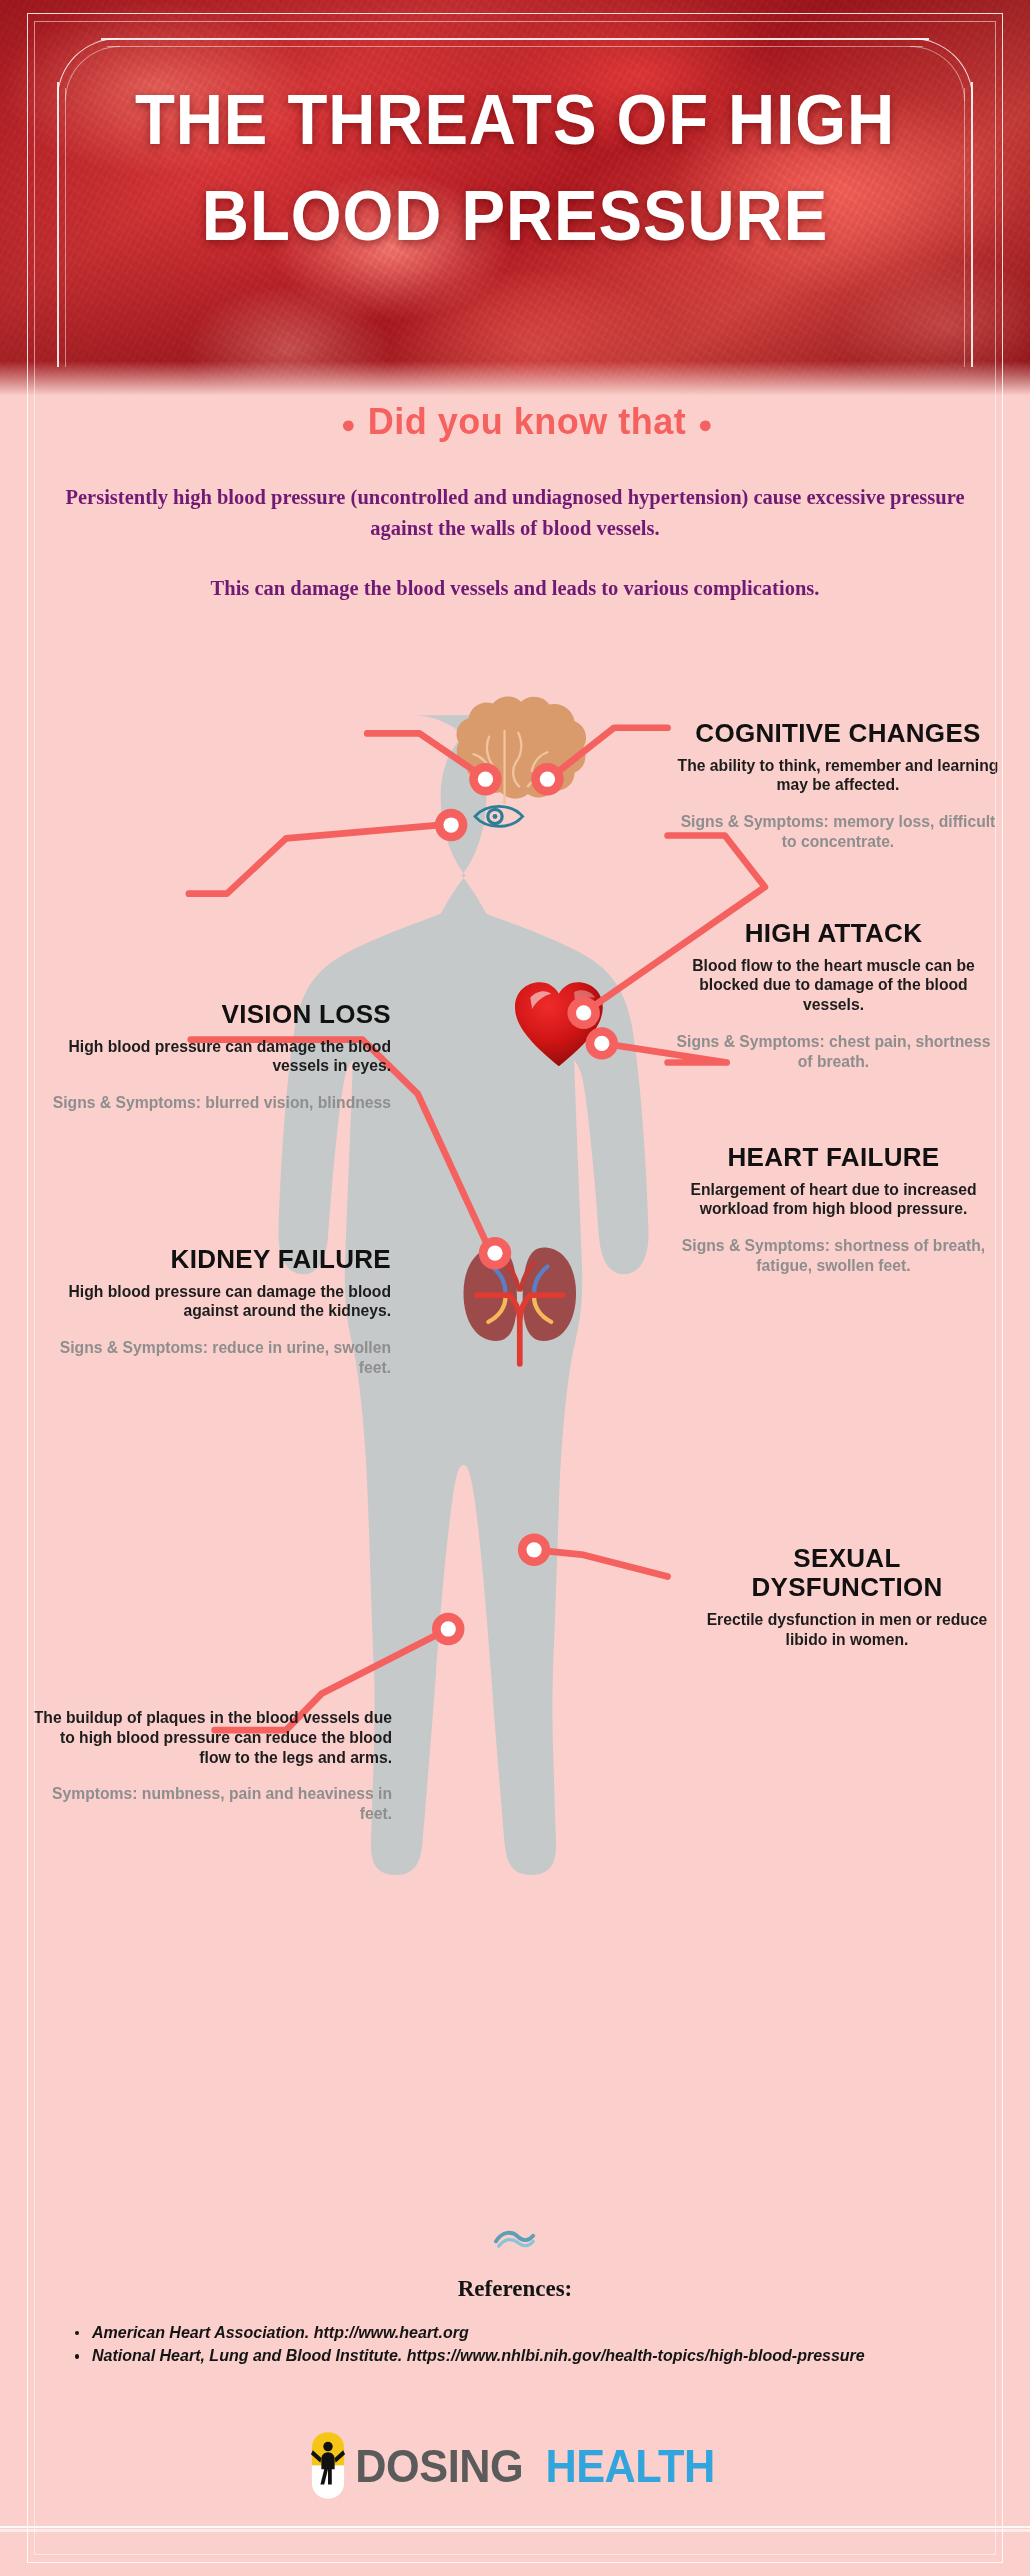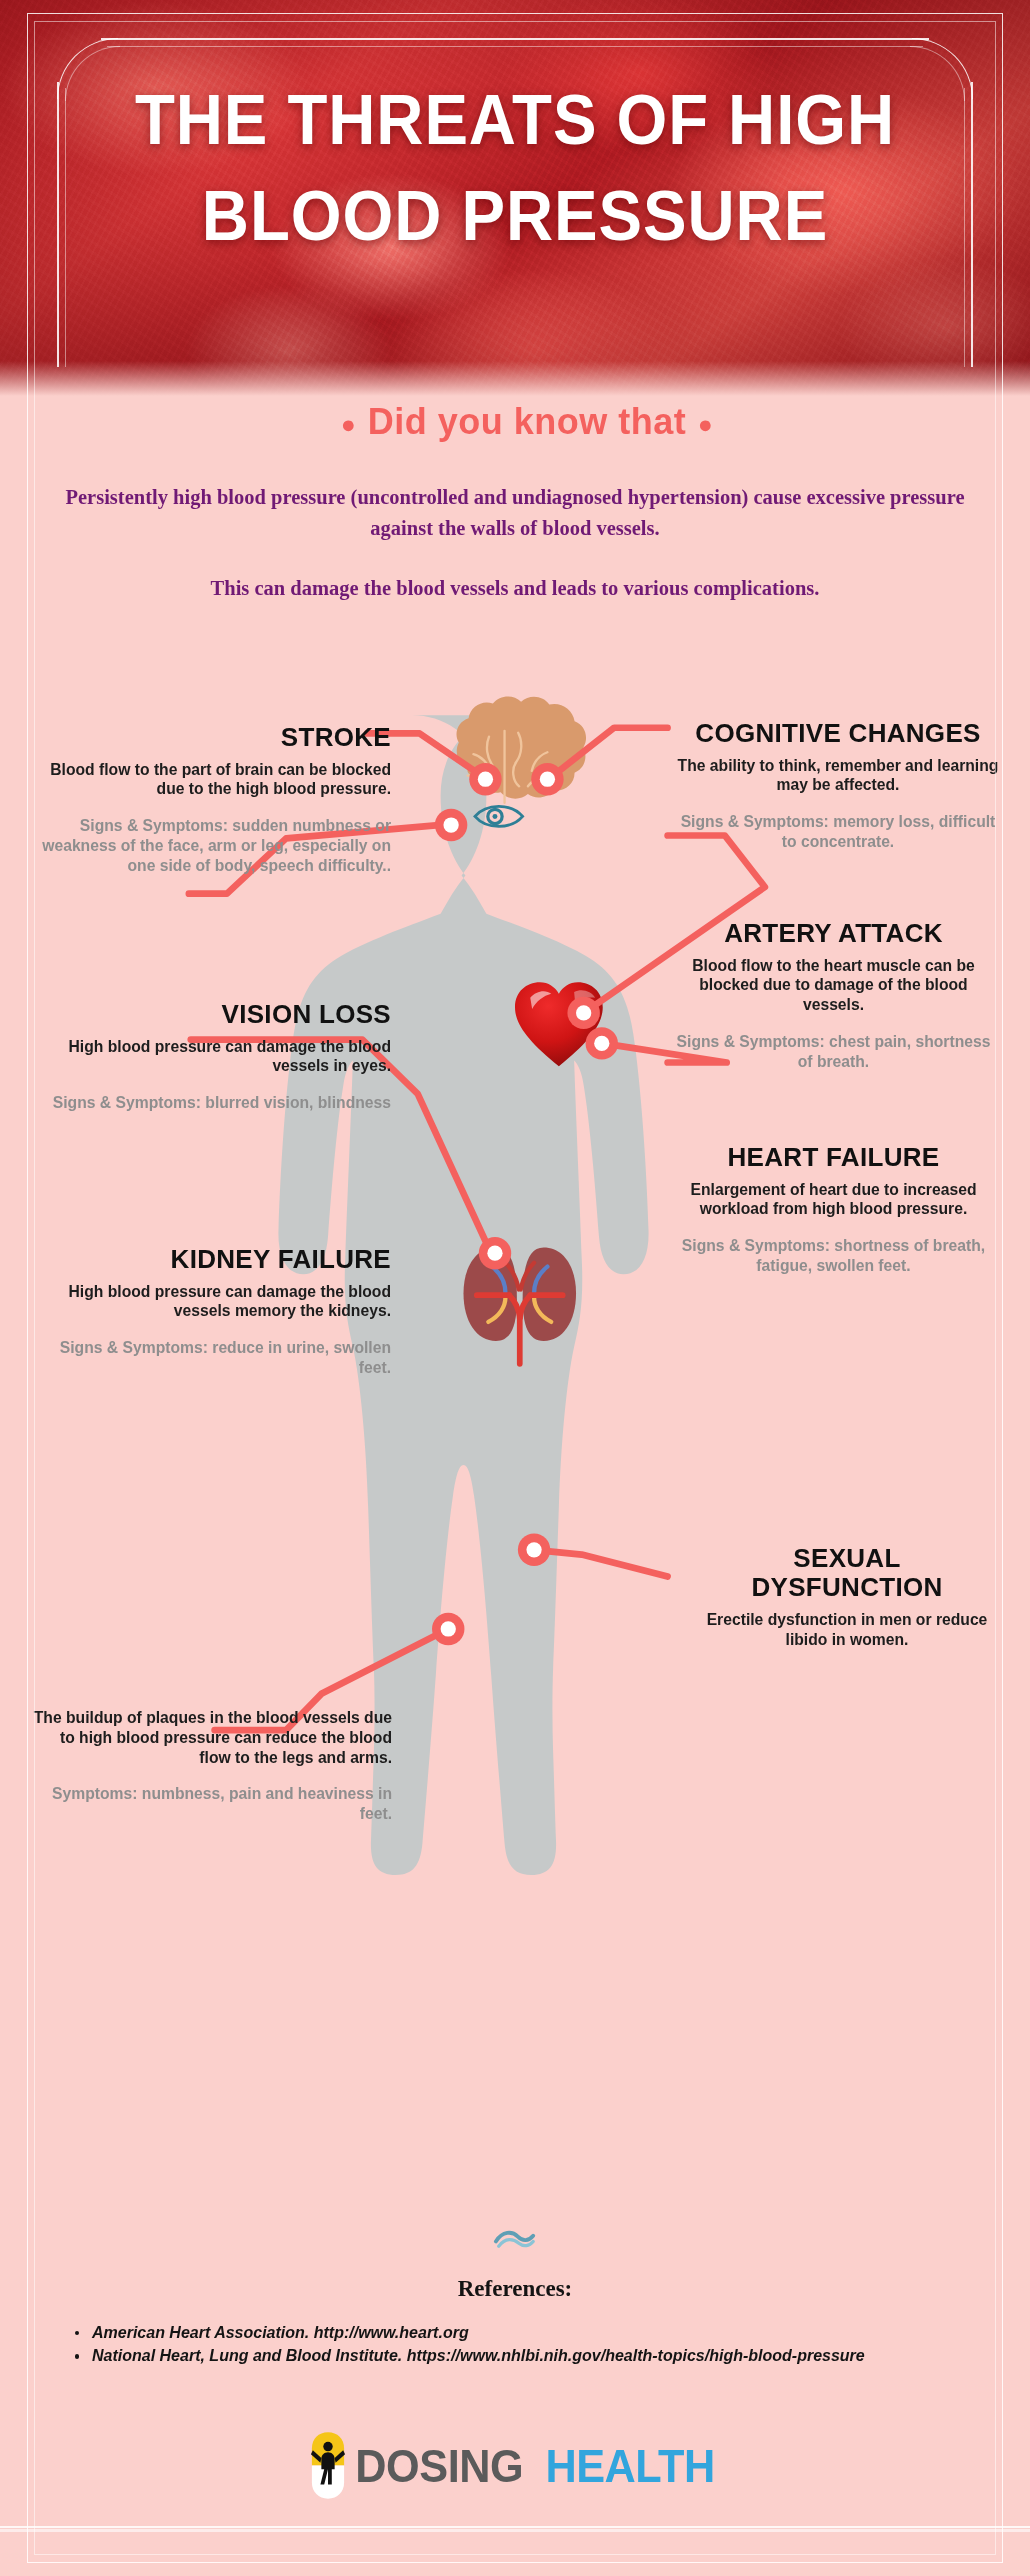--- a/index.html
+++ b/index.html
@@ -360,53 +360,48 @@
             <circle cx="560" cy="935" r="8" fill="#fff"></circle>
           </g>
         <g>
             <circle cx="470" cy="1018" r="17" fill="#f4615e"></circle>
             <circle cx="470" cy="1018" r="8" fill="#fff"></circle>
           </g>
       </g>
     </svg>
   </div>
 
-  <div class="callout ta-r" style="left:38px;top:723px;width:353px;">
-    <h3>STROKE</h3>
-    <div class="desc">Blood flow to the part of brain can be blocked due to the high blood pressure.</div>
-    <div class="sym">Signs &amp; Symptoms: sudden numbness or weakness of the face, arm or leg, especially on one side of body, speech difficulty..</div>
-  </div>
 
   <div class="callout ta-l" style="left:668px;top:719px;width:324px;">
     <h3>COGNITIVE CHANGES</h3>
     <div class="desc">The ability to think, remember and learning may be affected.</div>
     <div class="sym">Signs &amp; Symptoms: memory loss, difficult to concentrate.</div>
   </div>
 
   <div class="callout ta-l" style="left:668px;top:919px;width:315px;">
-    <h3>ARTERY ATTACK</h3>
+    <h3>HIGH ATTACK</h3>
     <div class="desc">Blood flow to the heart muscle can be blocked due to damage of the blood vessels.</div>
     <div class="sym">Signs &amp; Symptoms: chest pain, shortness of breath.</div>
   </div>
 
   <div class="callout ta-r" style="left:38px;top:1000px;width:353px;">
     <h3>VISION LOSS</h3>
     <div class="desc">High blood pressure can damage the blood vessels in eyes.</div>
     <div class="sym">Signs &amp; Symptoms: blurred vision, blindness</div>
   </div>
 
   <div class="callout ta-l" style="left:668px;top:1143px;width:315px;">
     <h3>HEART FAILURE</h3>
     <div class="desc">Enlargement of heart due to increased workload from high blood pressure.</div>
     <div class="sym">Signs &amp; Symptoms: shortness of breath, fatigue, swollen feet.</div>
   </div>
 
   <div class="callout ta-r" style="left:38px;top:1245px;width:353px;">
     <h3>KIDNEY FAILURE</h3>
-    <div class="desc">High blood pressure can damage the blood vessels memory the kidneys.</div>
+    <div class="desc">High blood pressure can damage the blood against around the kidneys.</div>
     <div class="sym">Signs &amp; Symptoms: reduce in urine, swollen feet.</div>
   </div>
 
   <div class="callout ta-l" style="left:696px;top:1544px;width:286px;">
     <h3>SEXUAL DYSFUNCTION</h3>
     <div class="desc">Erectile dysfunction in men or reduce libido in women.</div>
   </div>
 
   <div class="callout ta-r" style="left:29px;top:1708px;width:363px;">
     <div class="desc">The buildup of plaques in the blood vessels due to high blood pressure can reduce the blood flow to the legs and arms.</div>

